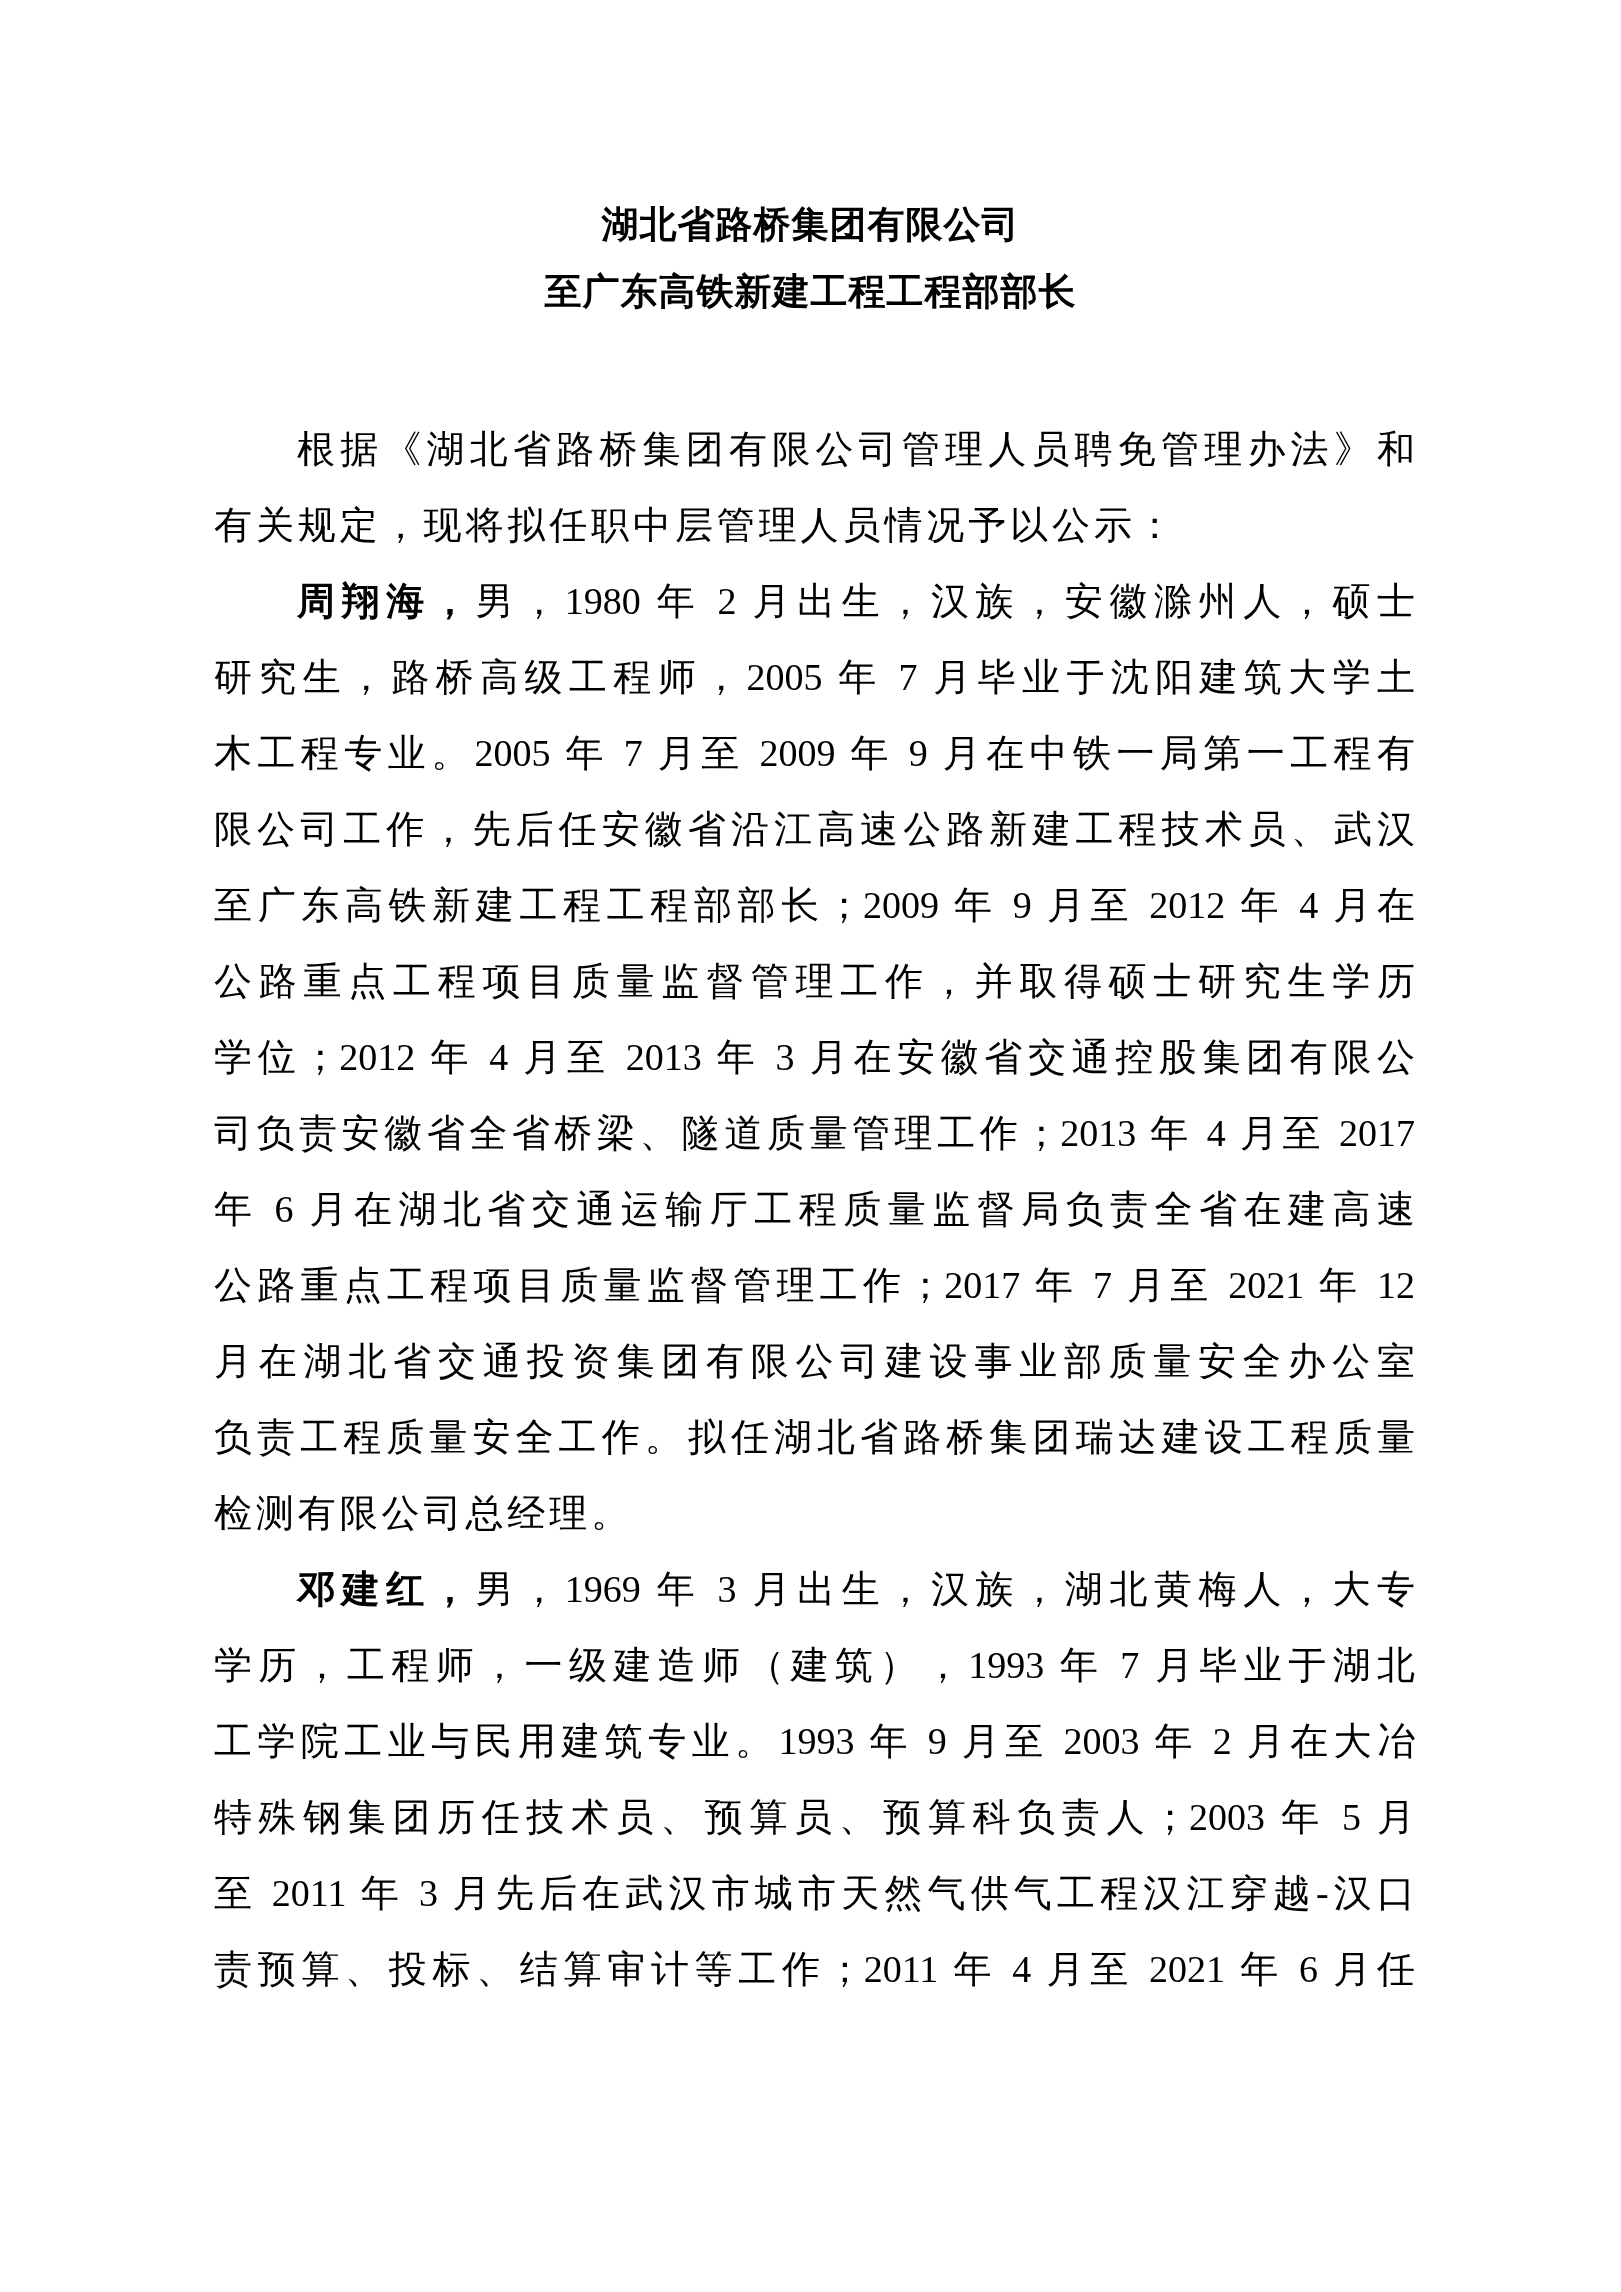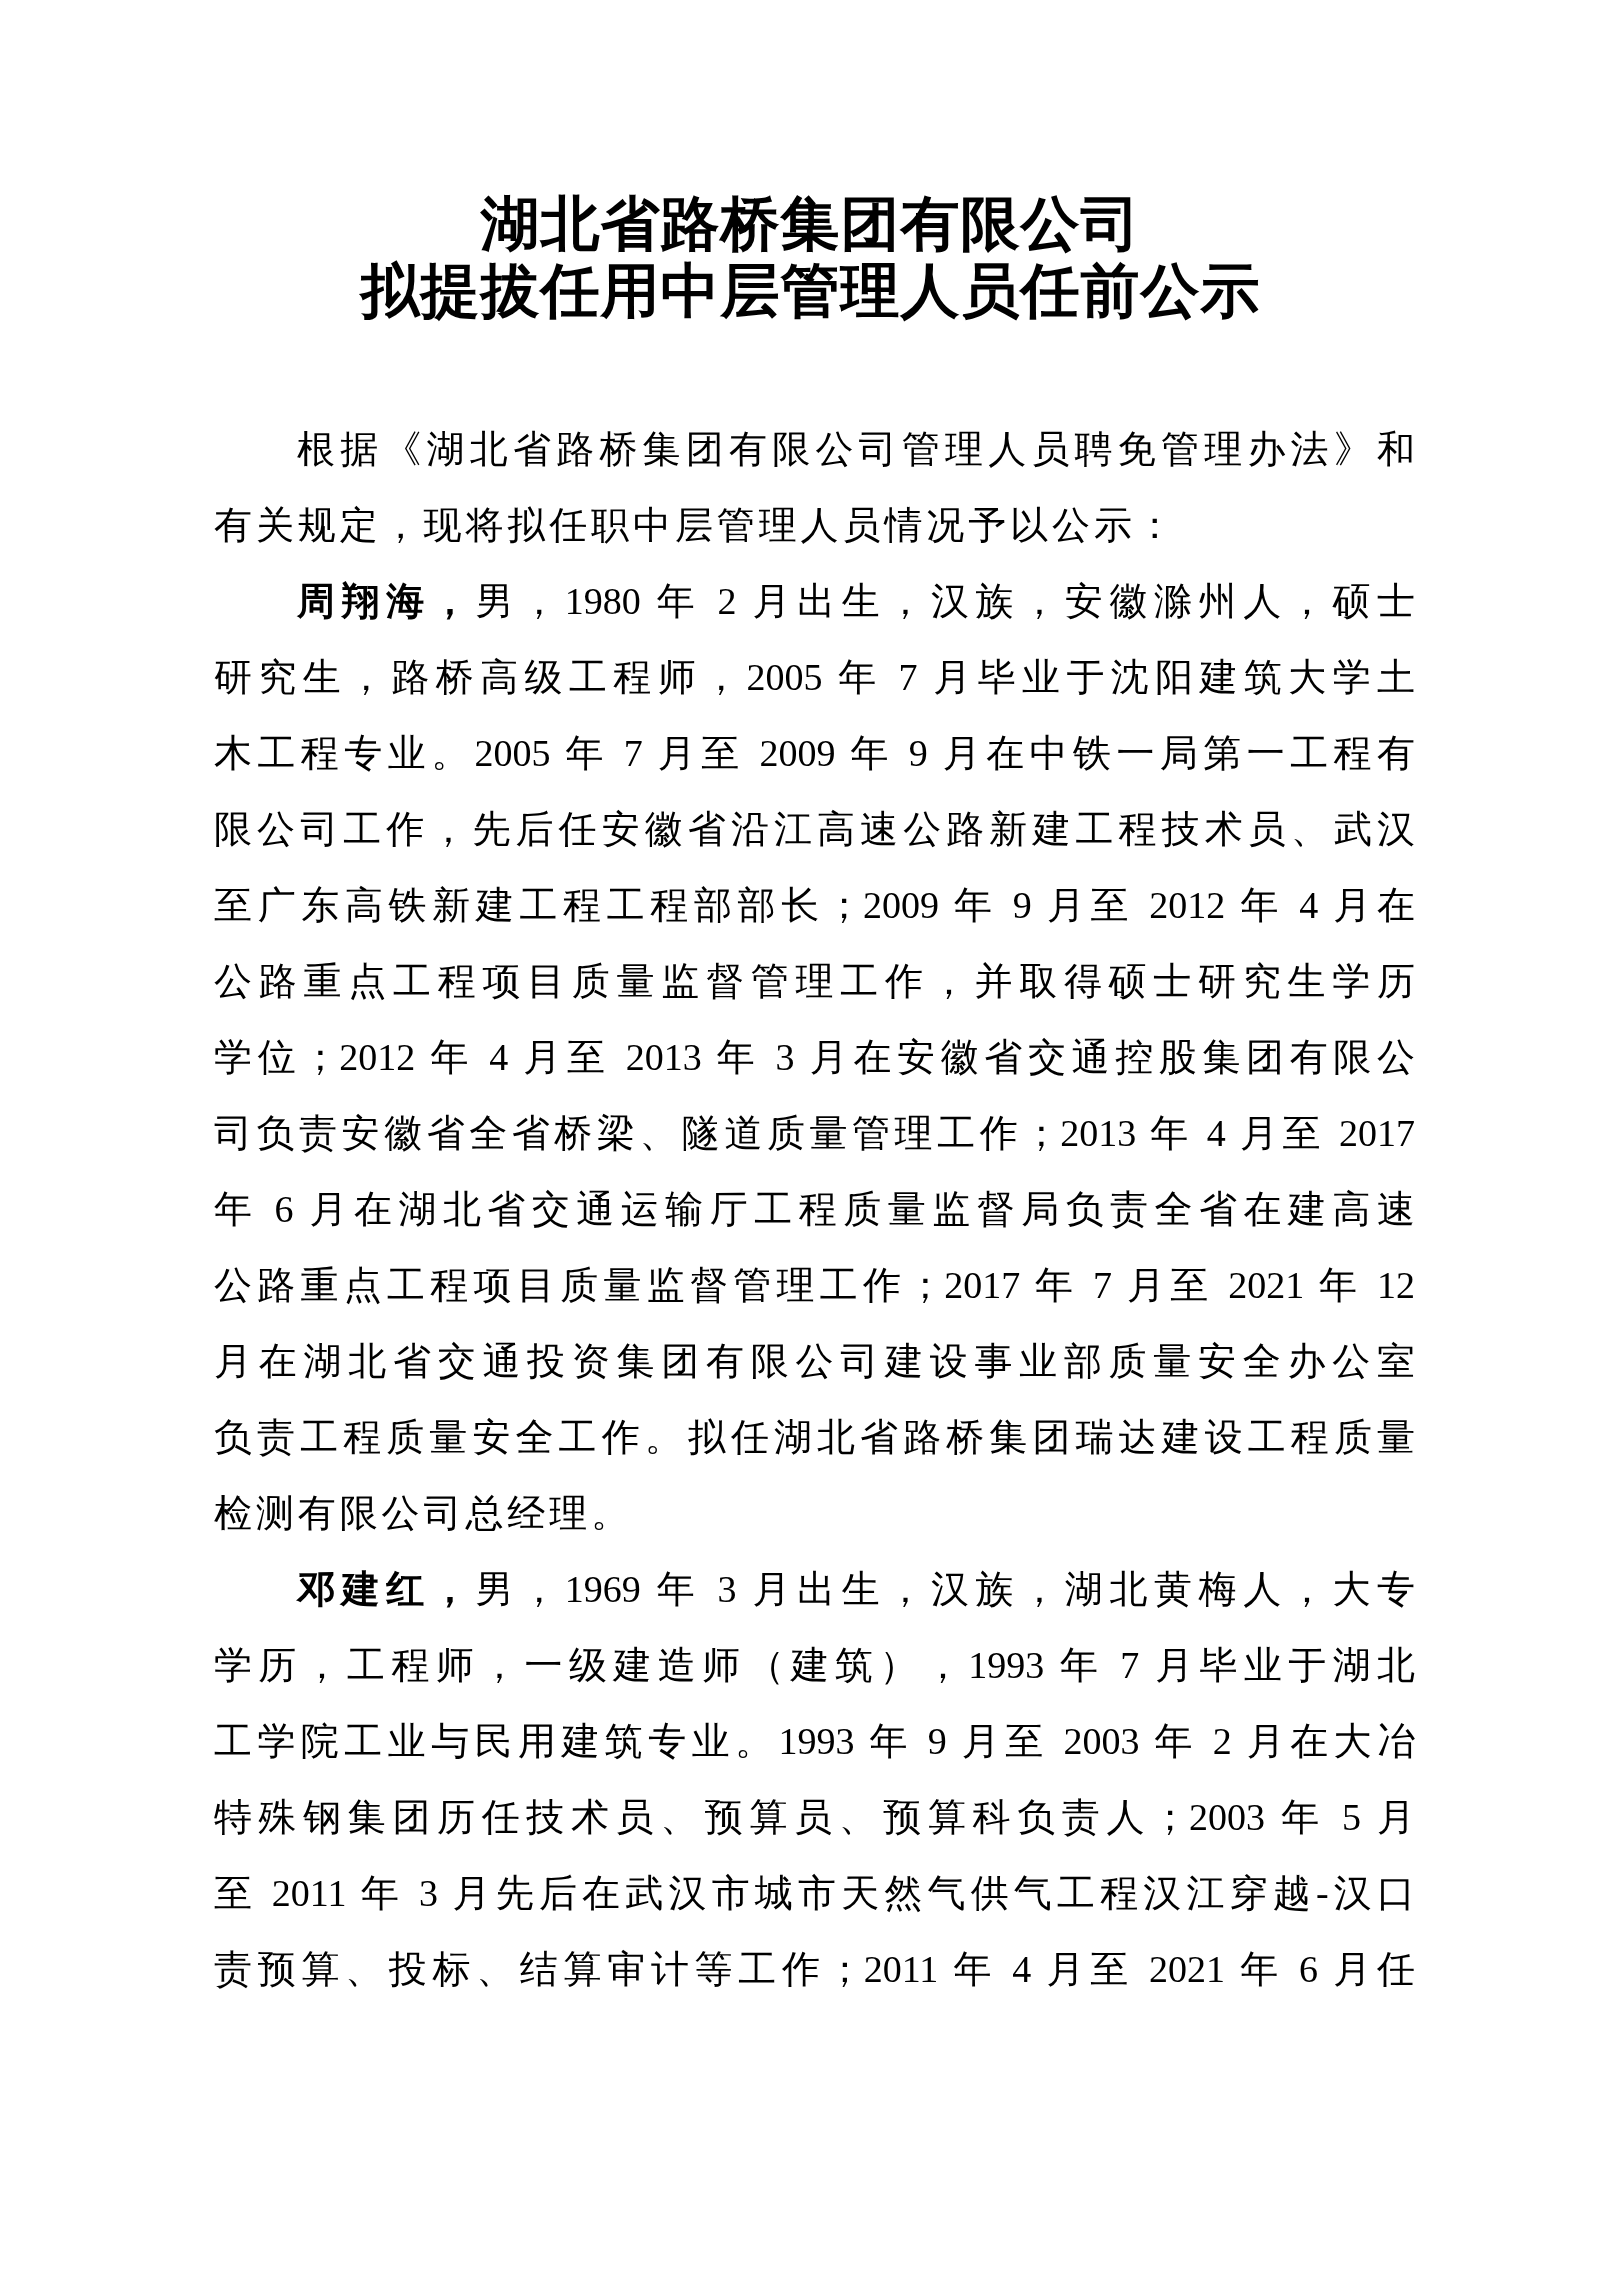--- a/index.html
+++ b/index.html
@@ -10,21 +10,21 @@
     margin: 0 auto;
     background: #ffffff;
     color: #000000;
     overflow: hidden;
     font-family: "Liberation Serif", "DejaVu Serif", serif;
   }
   .doc-title {
     margin: 191px 0 0 0;
     padding: 0;
     text-align: center;
-    font-size: 59px;
+    font-size: 37px;
     line-height: 67px;
     font-weight: 900;
     letter-spacing: 1px;
     font-family: "Liberation Serif", "DejaVu Serif", serif;
   }
   .doc-body {
     margin: 86px 0 0 214px;
     width: 1201px;
     font-size: 38px;
     line-height: 76px;
@@ -50,21 +50,21 @@
   .line strong {
     font-weight: 900;
   }
 </style>
 </head>
 <body>
 
 <div class="page">
   <h1 class="doc-title">
     <div class="title-line">湖北省路桥集团有限公司</div>
-    <div class="title-line">拟提拔任用中层管理人员任前公示</div>
+    <div class="title-line">至广东高铁新建工程工程部部长</div>
   </h1>
   <div class="doc-body">
       <div class="line indent fill"><span>根据《湖北省路桥集团有限公司管理人员聘免管理办法》和</span></div>
       <div class="line nofill"><span>有关规定，现将拟任职中层管理人员情况予以公示：</span></div>
       <div class="line indent fill"><strong>周翔海，</strong><span>男，1980 年 2 月出生，汉族，安徽滁州人，硕士</span></div>
       <div class="line fill"><span>研究生，路桥高级工程师，2005 年 7 月毕业于沈阳建筑大学土</span></div>
       <div class="line fill"><span>木工程专业。2005 年 7 月至 2009 年 9 月在中铁一局第一工程有</span></div>
       <div class="line fill"><span>限公司工作，先后任安徽省沿江高速公路新建工程技术员、武汉</span></div>
       <div class="line fill"><span>至广东高铁新建工程工程部部长；2009 年 9 月至 2012 年 4 月在</span></div>
       <div class="line fill"><span>公路重点工程项目质量监督管理工作，并取得硕士研究生学历</span></div>

